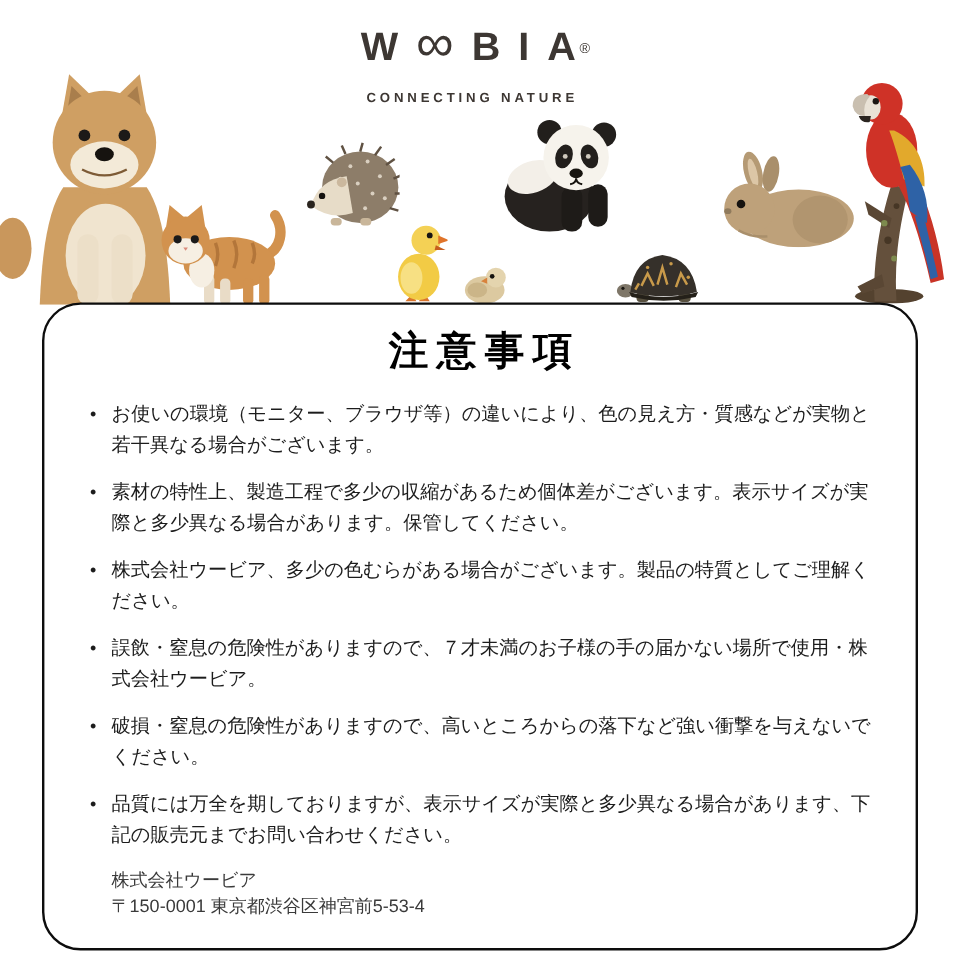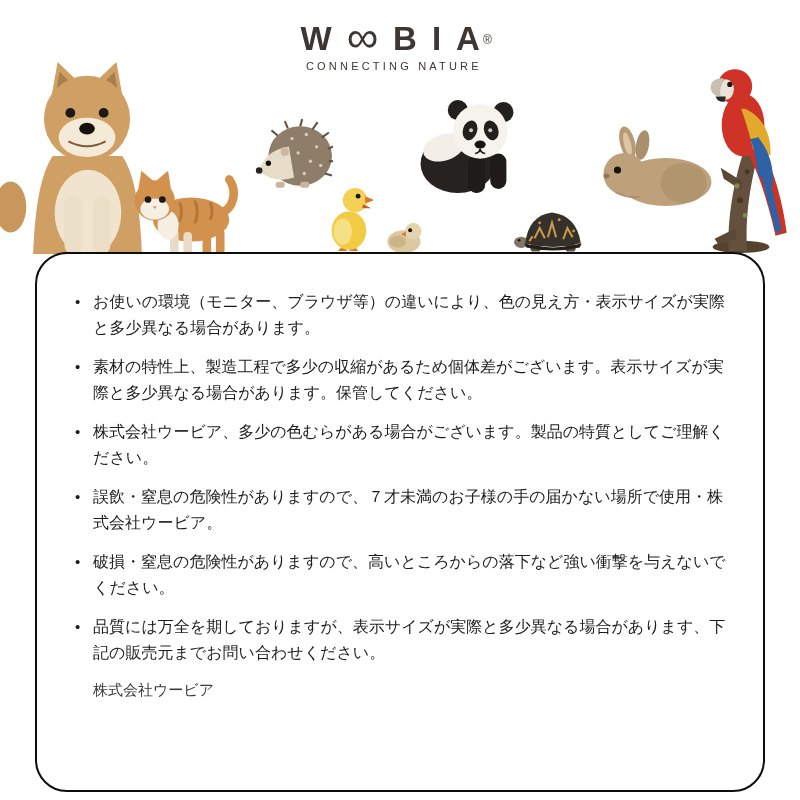--- a/index.html
+++ b/index.html
@@ -18,22 +18,22 @@
     display: flex; flex-direction: column; align-items: flex-end; z-index: 3;
   }
   .brand {
     color: #3d3733; font-size: 33px; font-weight: 600;
     letter-spacing: 15px; line-height: 40px; white-space: nowrap;
     display: flex; align-items: center;
   }
   .brand .inf { font-size: 44px; font-weight: 400; letter-spacing: 15px; line-height: 40px; margin-top: -4px; }
   .brand .reg { font-size: 12px; font-weight: 400; letter-spacing: 0; align-self: flex-start; margin-left: -12px; margin-top: 2px; }
   .tagline {
-    color: #3d3733; font-size: 11px; font-weight: 400;
-    letter-spacing: 3.2px; margin-top: 0; margin-right: 10px; white-space: nowrap;
+    color: #3d3733; font-size: 11px; font-weight: 700;
+    letter-spacing: 3.2px; margin-top: 16px; margin-right: 10px; white-space: nowrap;
   }
 
   
   .animals { position: absolute; inset: 0; z-index: 1; }
   .fig { position: absolute; }
   .fig svg { display: block; width: 100%; height: 100%; }
 
   
   .notice-box {
     position: absolute; left: 35px; top: 252px; width: 730px; height: 540px;
@@ -237,24 +237,25 @@
         <circle cx="50" cy="28" r="17" fill="#cf3227"></circle>
         <ellipse cx="41" cy="31" rx="8" ry="10" fill="#e9e2d6"></ellipse>
         <path d="M38,20 Q26,20 26,30 Q28,38 36,38 Q34,28 40,22 Z" fill="#c9bfb0"></path>
         <path d="M31,38 q2,6 9,5 l1,-5 Z" fill="#2b2521"></path>
         <circle cx="45" cy="26" r="2.6" fill="#1b1713"></circle>
       </svg>
     </div>
   </div>
 
   <div class="notice-box">
+    <div class="notice-title">注意事項</div>
     <ul class="notice-list">
       <li>
         <span class="blt">•</span>
-        <span class="txt">お使いの環境（モニター、ブラウザ等）の違いにより、色の見え方・表示サイズが実際と多少異なる場合があります。</span>
+        <span class="txt">お使いの環境（モニター、ブラウザ等）の違いにより、色の見え方・質感などが実物と若干異なる場合がございます。</span>
       </li>
       <li>
         <span class="blt">•</span>
         <span class="txt">素材の特性上、製造工程で多少の収縮があるため個体差がございます。表示サイズが実際と多少異なる場合があります。保管してください。</span>
       </li>
       <li>
         <span class="blt">•</span>
         <span class="txt">株式会社ウービア、多少の色むらがある場合がございます。製品の特質としてご理解ください。</span>
       </li>
       <li>
@@ -265,16 +266,17 @@
         <span class="blt">•</span>
         <span class="txt">破損・窒息の危険性がありますので、高いところからの落下など強い衝撃を与えないでください。</span>
       </li>
       <li>
         <span class="blt">•</span>
         <span class="txt">品質には万全を期しておりますが、表示サイズが実際と多少異なる場合があります、下記の販売元までお問い合わせください。</span>
       </li>
     </ul>
     <div class="box-footer">
       <div>株式会社ウービア</div>
+      <div>〒150-0001 東京都渋谷区神宮前5-53-4</div>
     </div>
   </div>
 
 </div>
 
 </body></html>

